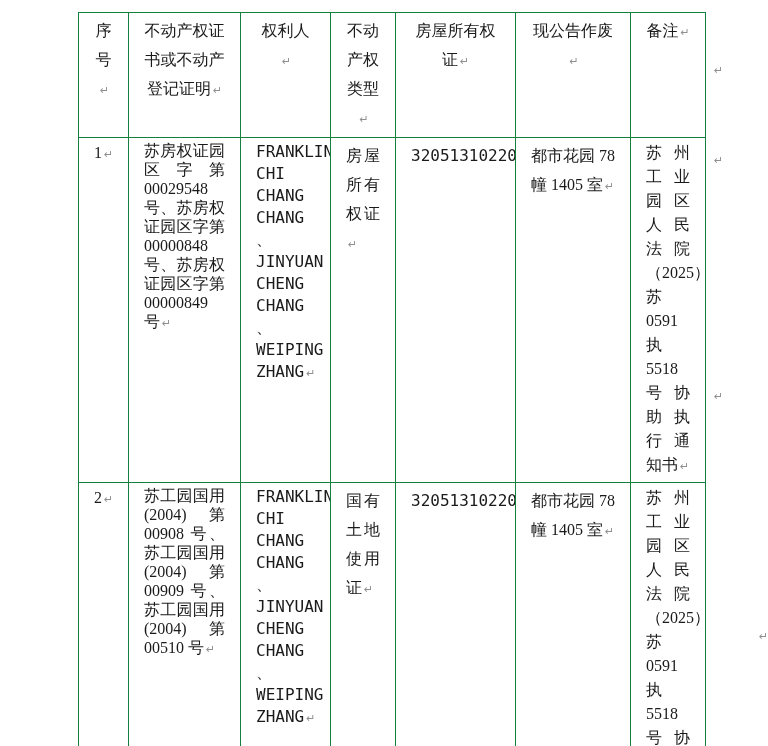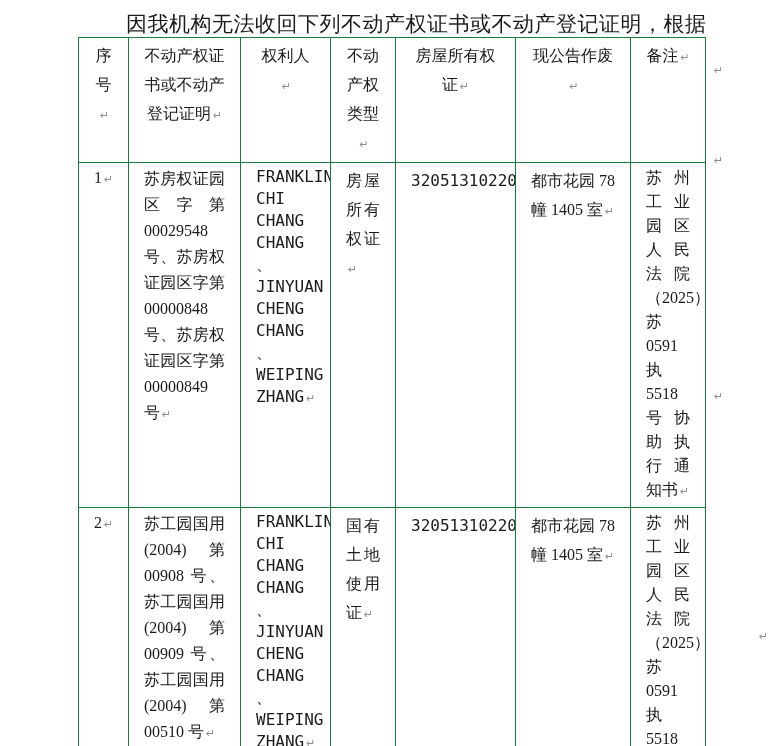--- a/index.html
+++ b/index.html
@@ -28,21 +28,21 @@
     padding:3px 15px;
     font-weight:normal;
     font-size:16px;
     overflow:hidden;
   }
   tr.hdr{height:88px;}
   tr.r1{height:236px;}
   tr.r2{height:234px;}
   th.hcell{text-align:center;line-height:29px;}
   td.idx{text-align:center;line-height:23px;}
-  td.cert{text-align:justify;text-align-last:left;line-height:26px;}
+  td.cert{text-align:justify;text-align-last:left;line-height:19px;}
   td.holder{font-family:"DejaVu Sans Mono","Liberation Mono",monospace;font-size:13.5px;line-height:22px;text-align:justify;text-align-last:left;}
   td.unit{font-family:"DejaVu Sans Mono","Liberation Mono",monospace;font-size:13px;line-height:29px;}
   td.rtype{text-align:justify;text-align-last:left;line-height:29px;}
   td.loc{line-height:29px;margin-top:16px;}
   td.remark{text-align:justify;text-align-last:left;line-height:24px;}
   
   .pmark{
     font-family:"DejaVu Sans",sans-serif;
     font-size:11px;color:#8f8f8f;
     margin-left:2px;
@@ -50,21 +50,20 @@
   }
   .rowend{position:absolute;left:712px;}
   .edgemark{position:absolute;left:757px;top:630px;}
 </style>
 </head>
 <body>
 
 <div class="page">
 
   <div class="intro">
-    <div class="l1"><span>因我机构无法收回下列不动产权证书或不动产登记证明，根据</span></div>
   </div>
 
   <table class="notice">
     <colgroup>
       <col style="width:50px">
         <col style="width:112px">
         <col style="width:90px">
       <col style="width:65px">
         <col style="width:120px">
         <col style="width:115px">

